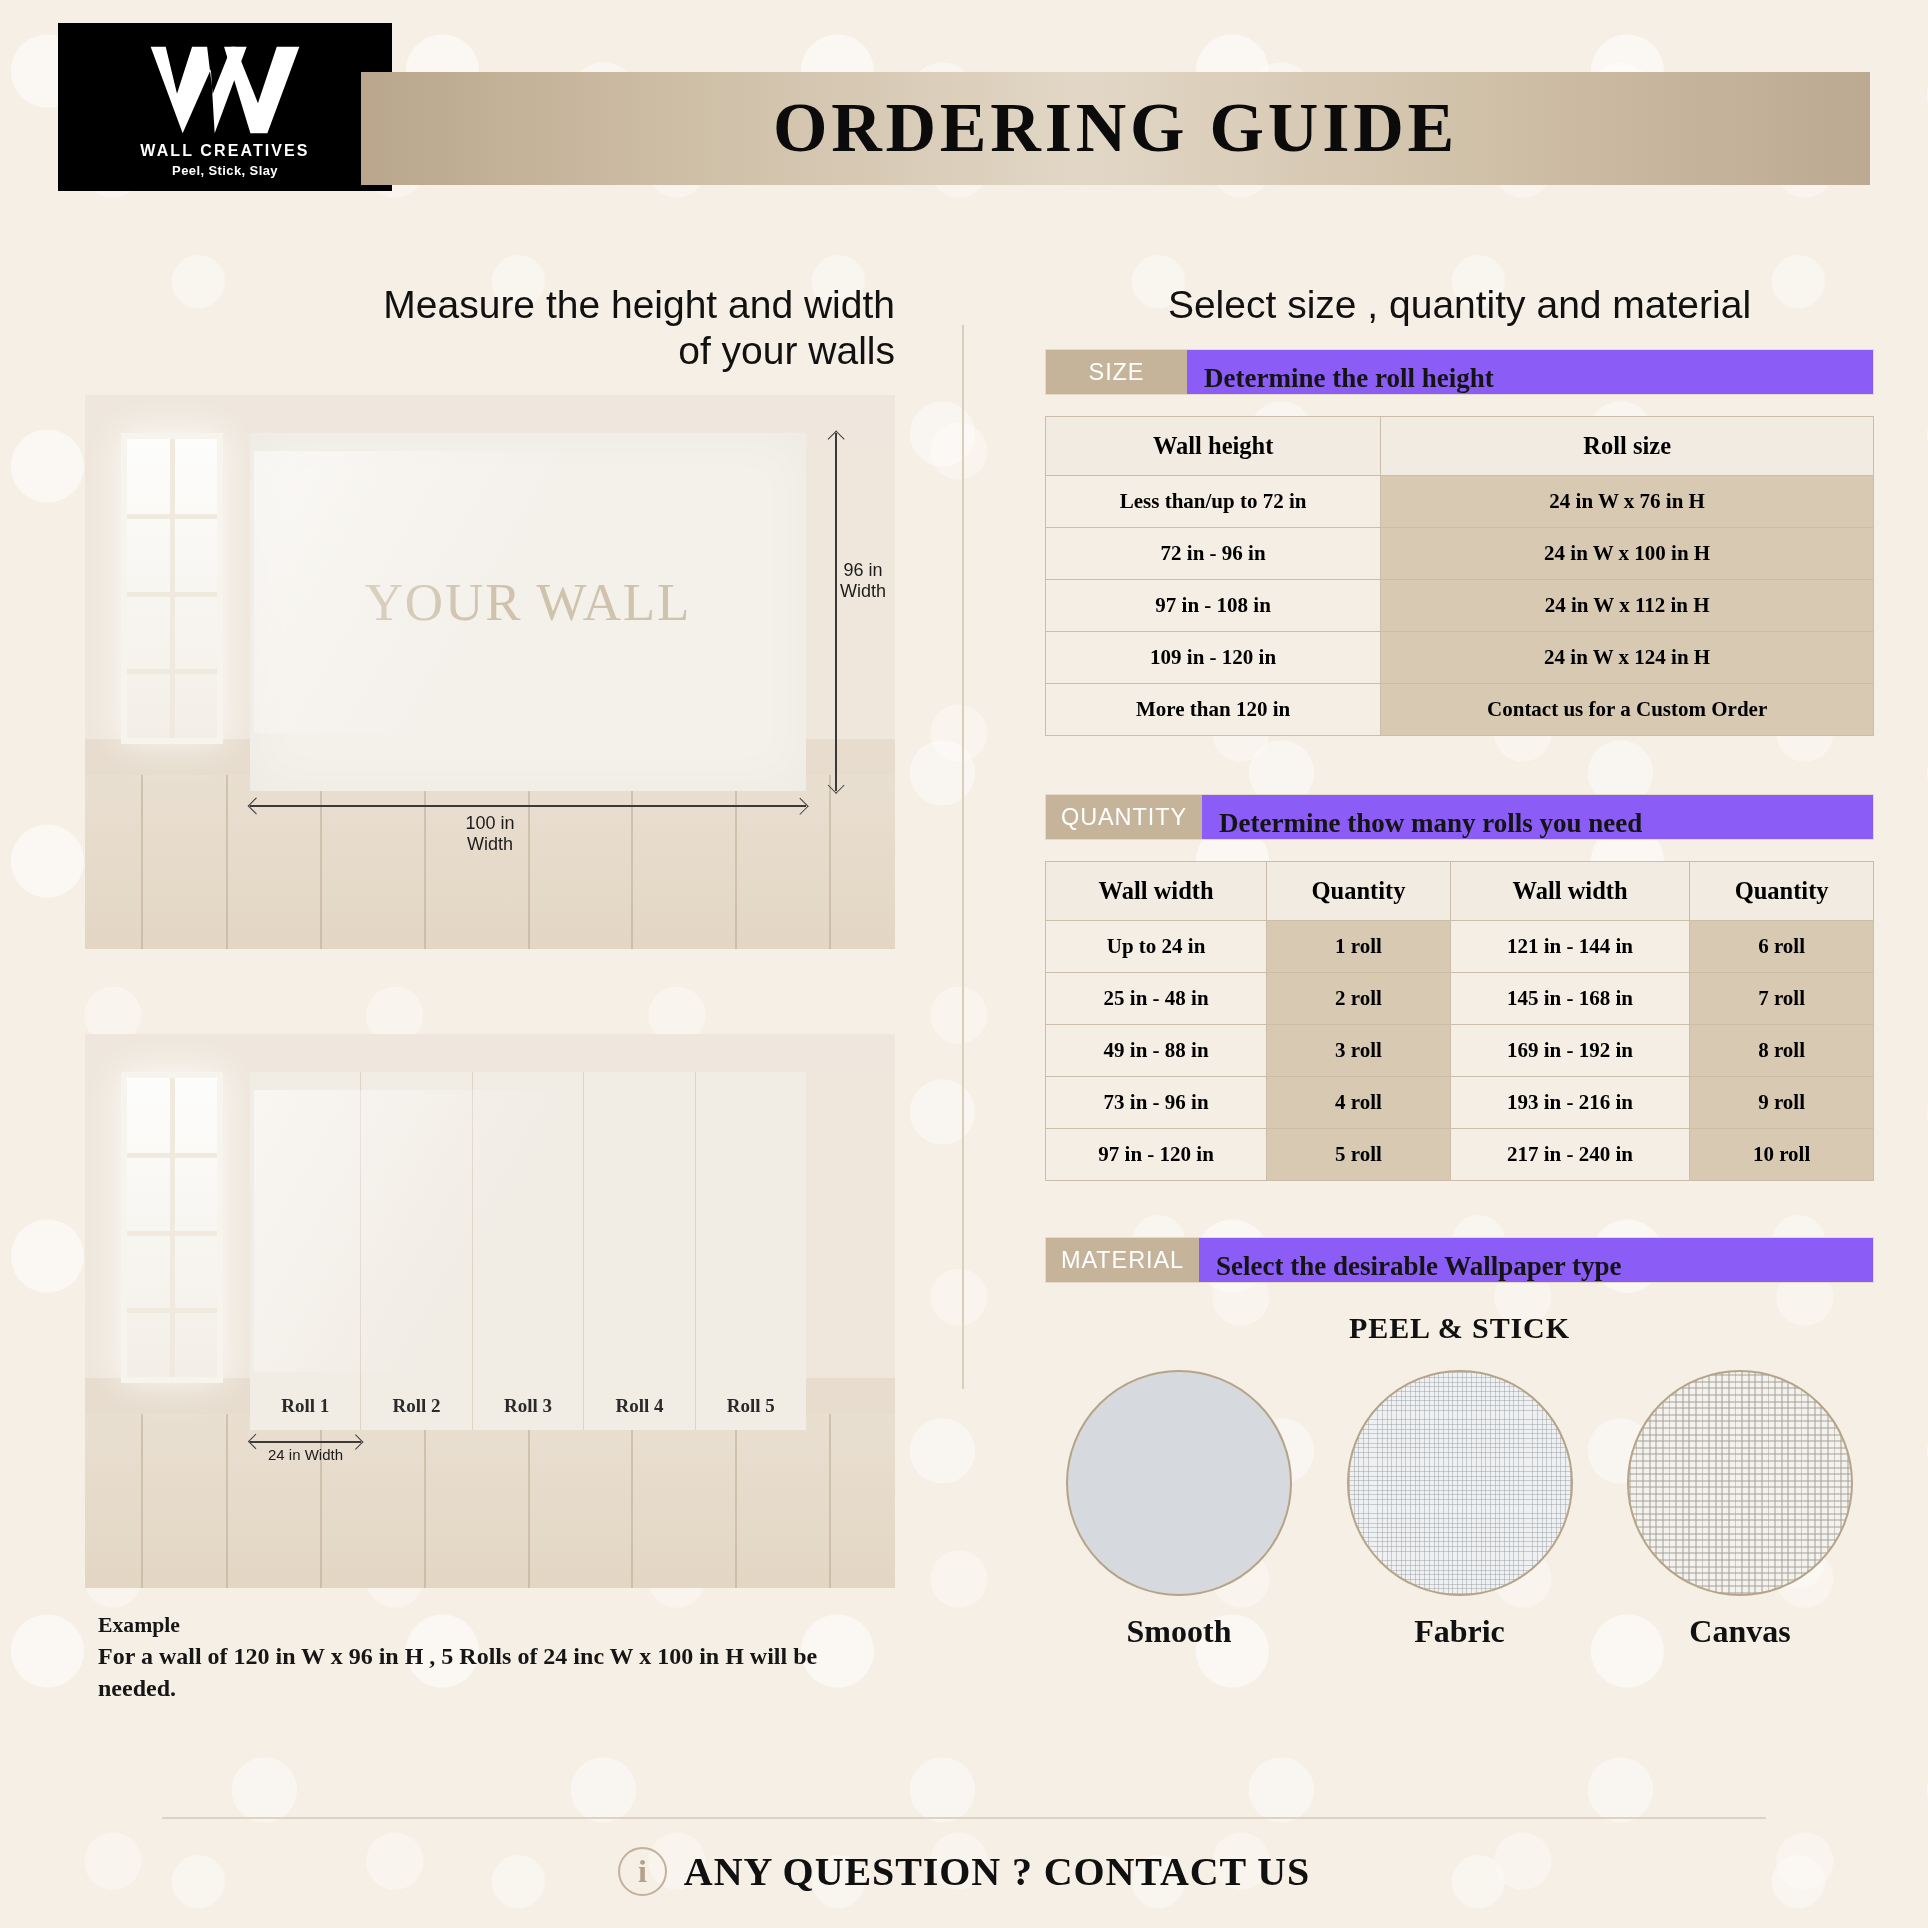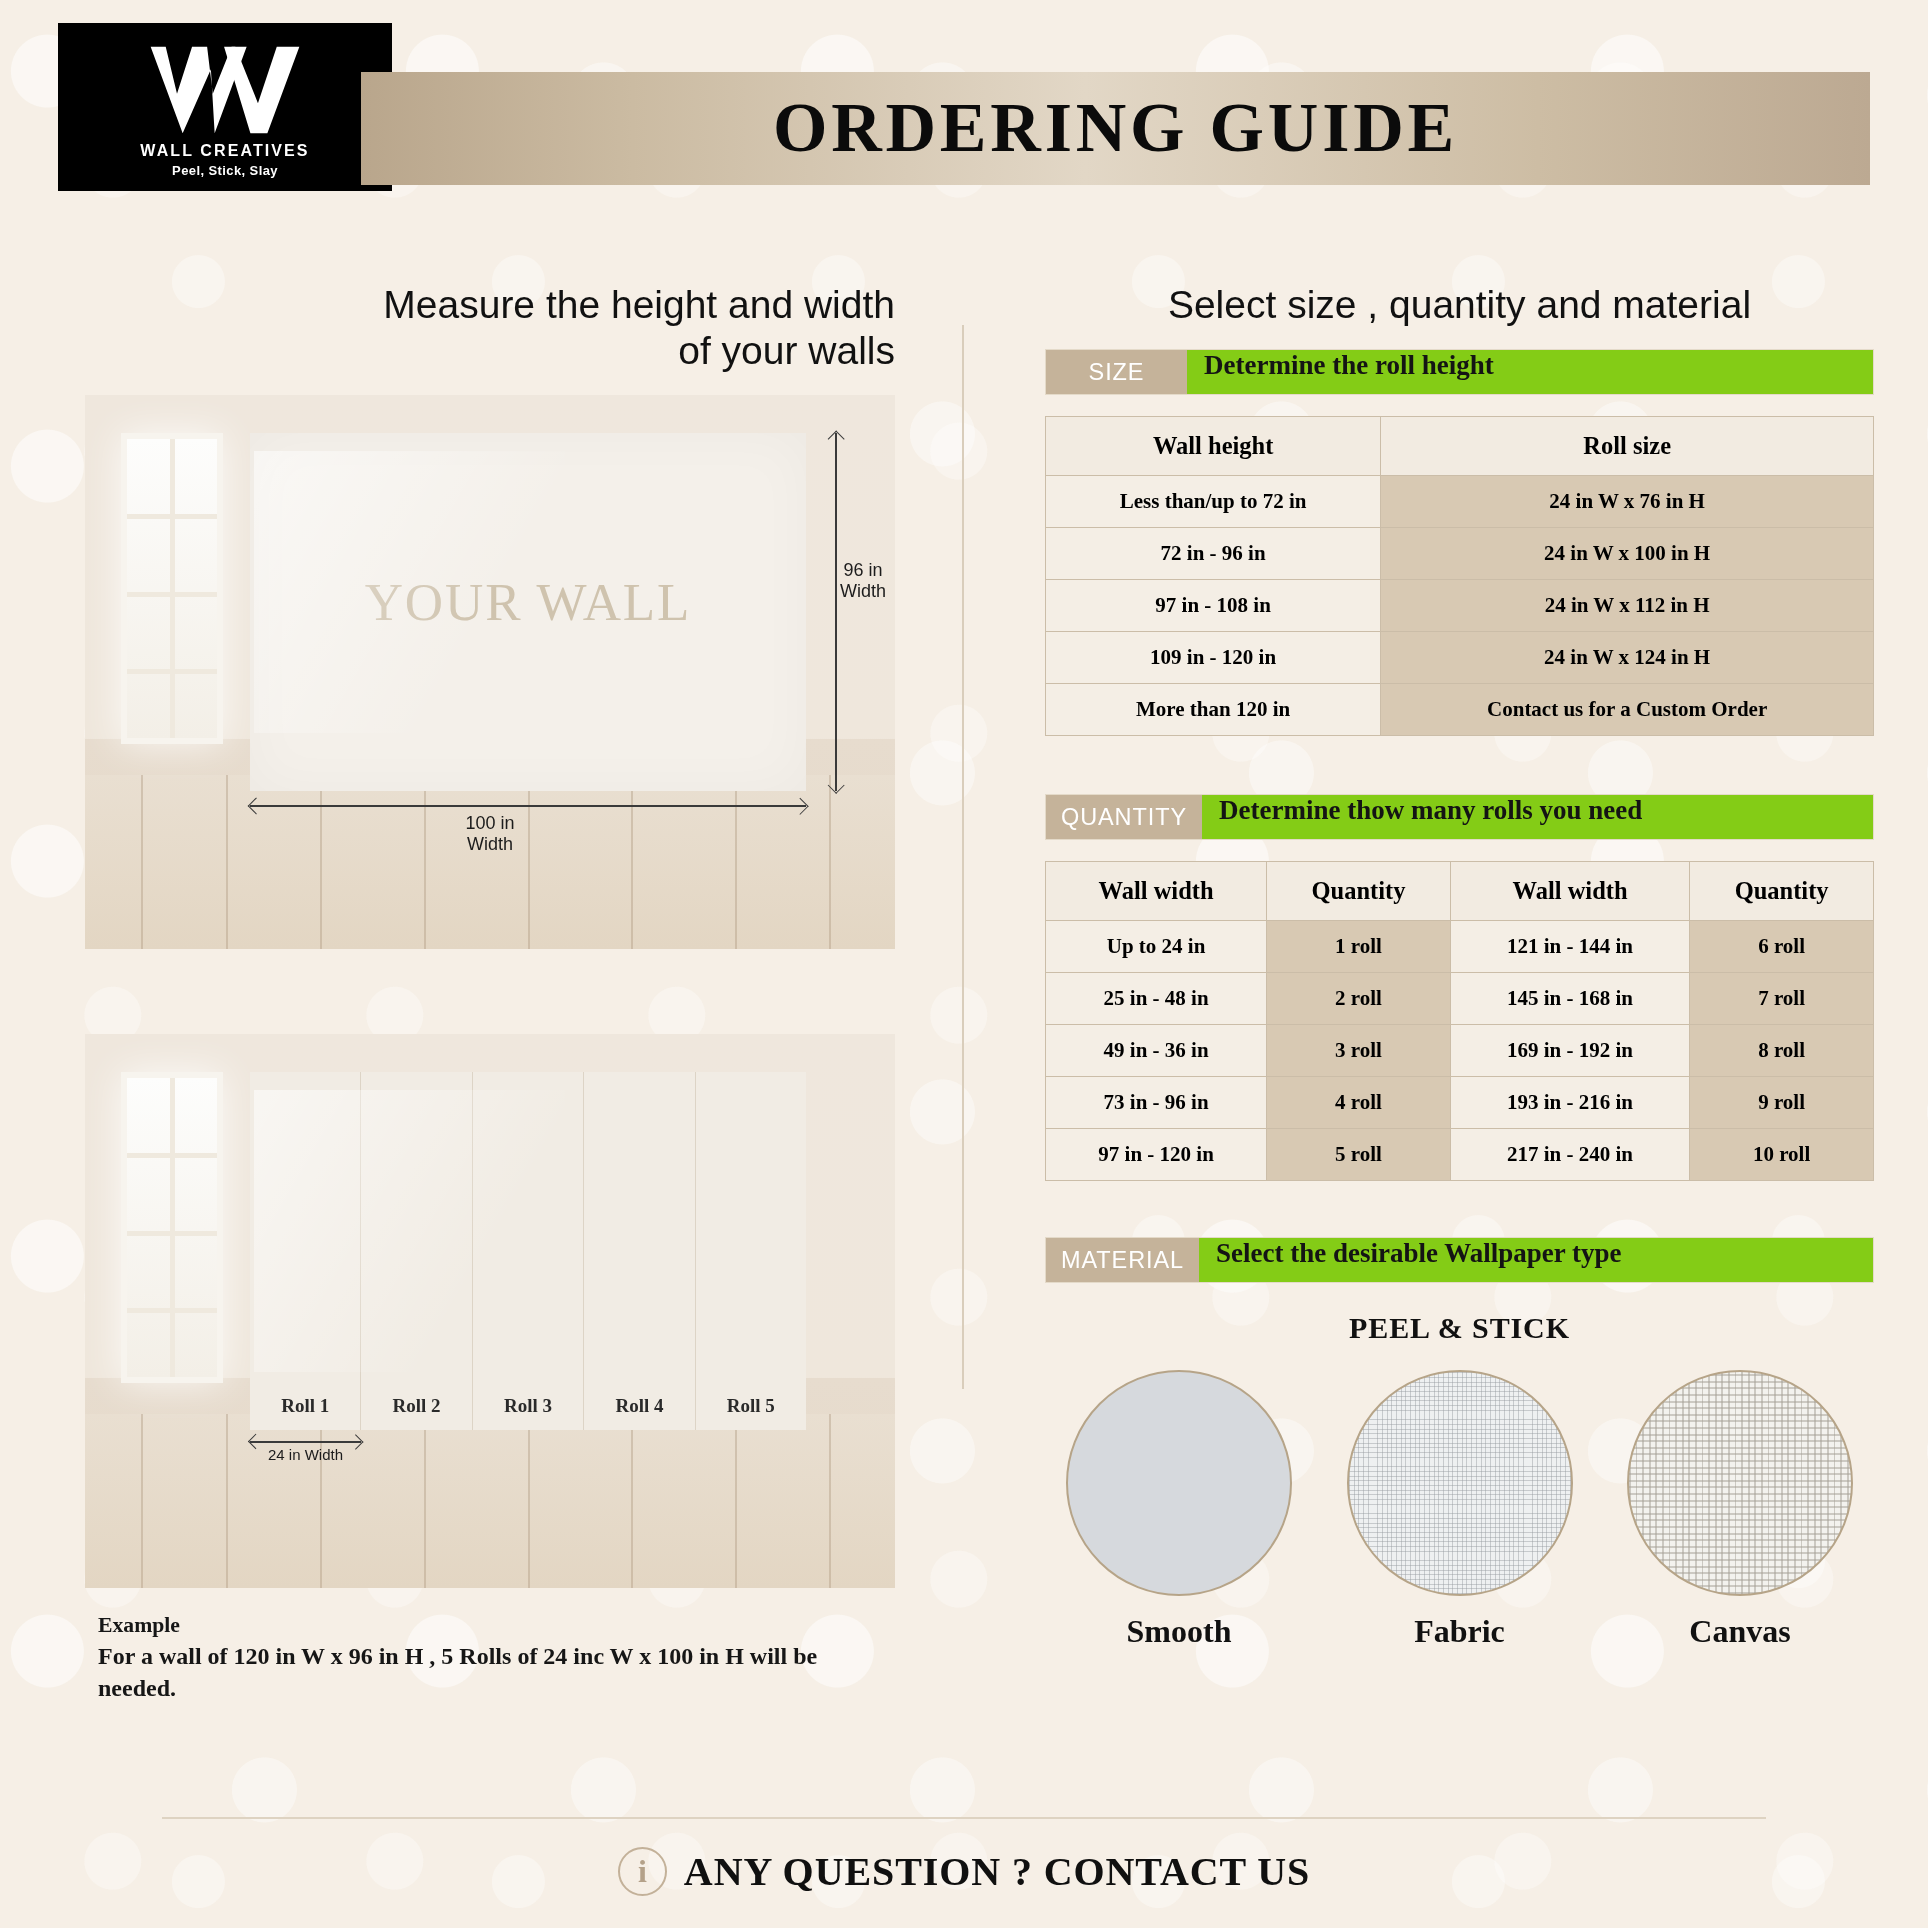--- a/index.html
+++ b/index.html
@@ -161,22 +161,22 @@
   
   .example {
     margin-top:24.5px; padding-left:13px; border-left:0;
     font-family:"Liberation Serif", serif; color:#161616;
   }
   .example .ttl { font-weight:700; font-size:21.7px; }
   .example .body { font-weight:700; font-size:24px; line-height:1.32; margin-top:3.8px; }
 
   
   .sec-bar {
-    display:flex; align-items:flex-start; margin-top:9.4px;
-    background:#84cc16; border:0.9px solid #e4dac9;
+    display:flex; align-items:flex-end; margin-top:9.4px;
+    background:#8b5cf6; border:0.9px solid #e4dac9;
   }
   .sec-tag {
     background:#c5b39a; color:#fff; font-family:"Liberation Sans", sans-serif;
     font-size:23.5px; letter-spacing:0.9px; padding:8.5px 15px; min-width:141px; text-align:center;
   }
   .sec-desc {
     flex:1; display:flex; align-items:center; padding-left:17px;
     font-family:"Liberation Serif", serif; font-weight:700; font-size:27px; color:#141414;
   }
 
@@ -404,21 +404,21 @@
         <td class="plain">121 in - 144 in</td>
         <td class="tint">6 roll</td>
       </tr>
       <tr>
         <td class="plain">25 in - 48 in</td>
         <td class="tint">2 roll</td>
         <td class="plain">145 in - 168 in</td>
         <td class="tint">7 roll</td>
       </tr>
       <tr>
-        <td class="plain">49 in - 36 in</td>
+        <td class="plain">49 in - 88 in</td>
         <td class="tint">3 roll</td>
         <td class="plain">169 in - 192 in</td>
         <td class="tint">8 roll</td>
       </tr>
       <tr>
         <td class="plain">73 in - 96 in</td>
         <td class="tint">4 roll</td>
         <td class="plain">193 in - 216 in</td>
         <td class="tint">9 roll</td>
       </tr>

